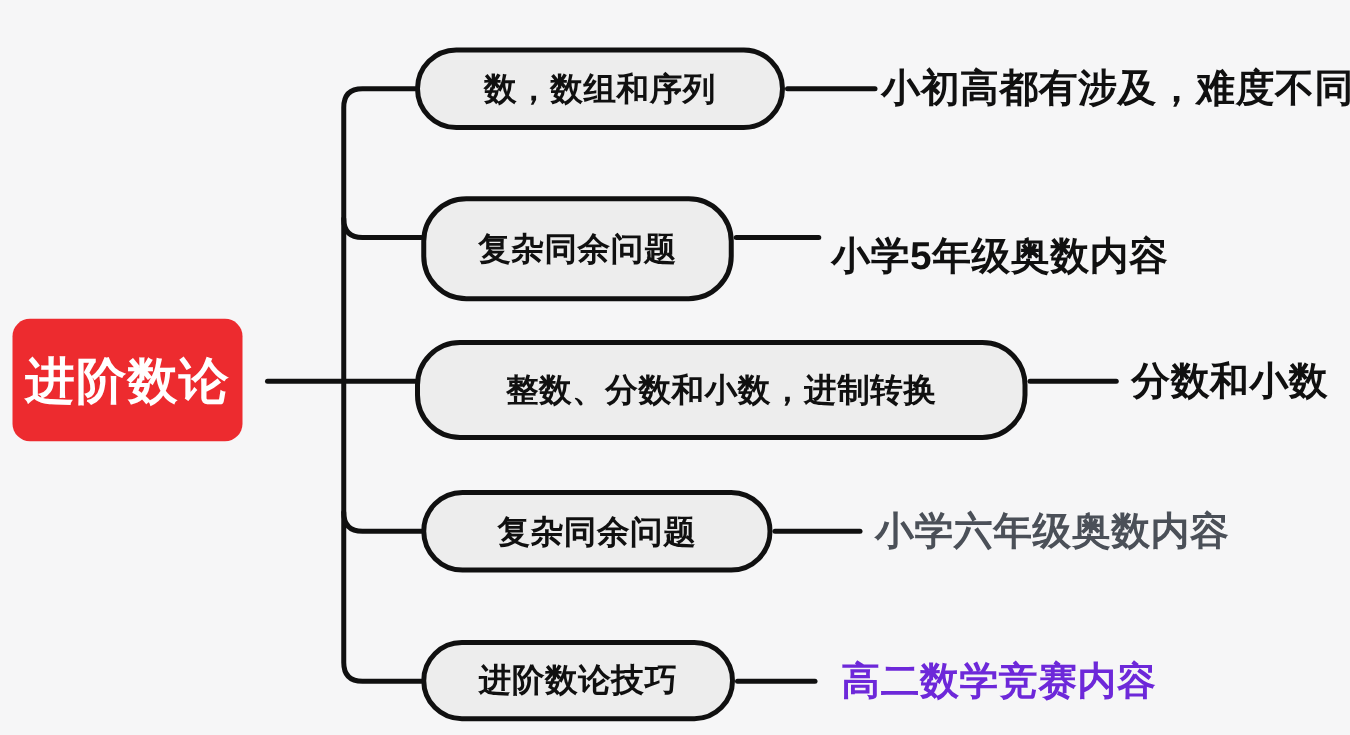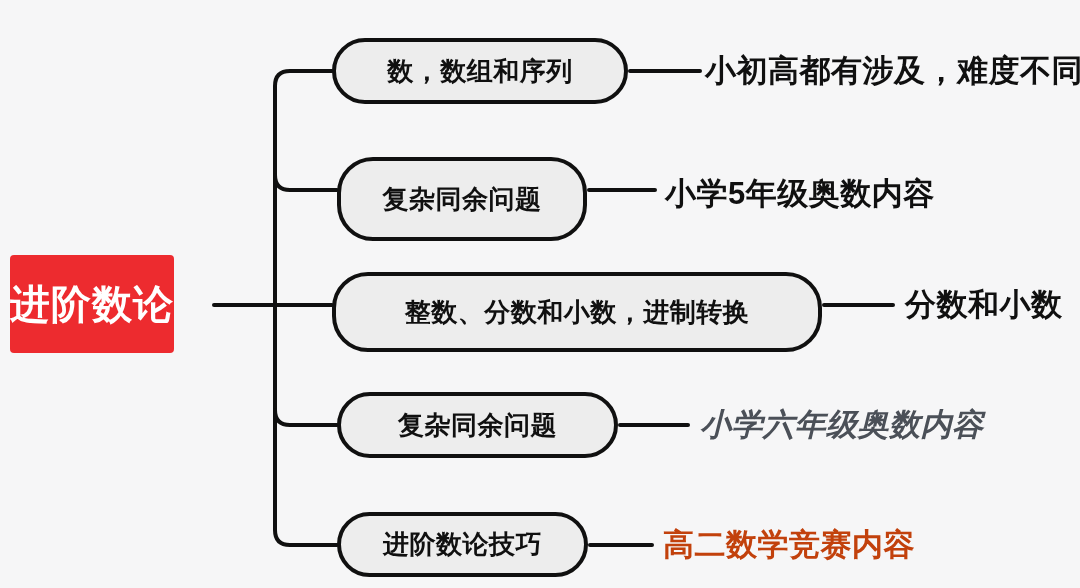--- a/index.html
+++ b/index.html
@@ -7,22 +7,22 @@
   .canvas{
     position:relative;
     width:1080px;height:588px;
     background:#f6f6f7;
     overflow:hidden;
   }
   svg.connectors{position:absolute;left:0;top:0;width:1080px;height:588px;}
   svg.connectors path{stroke:#101010;stroke-width:4;fill:none;stroke-linecap:round;stroke-linejoin:round;}
 
   .root{
-    position:absolute;left:10px;top:255px;width:164px;height:98px;
-    border-radius:4px;
+    position:absolute;left:10px;top:255px;width:184px;height:98px;
+    border-radius:14px;
     display:flex;align-items:center;justify-content:center;
     font-weight:700;font-size:40px;letter-spacing:1px;
     color:#ffffff;
   }
   .node{
     position:absolute;box-sizing:border-box;
     border:4px solid #101010;border-radius:36px;
     display:flex;align-items:center;justify-content:center;
     font-weight:700;font-size:26px;color:#101010;
     white-space:nowrap;letter-spacing:0.5px;
@@ -31,23 +31,23 @@
   .n2{left:337px;top:157px;width:250px;height:84px;}
   .n3{left:332px;top:272px;width:490px;height:80px;}
   .n4{left:337px;top:392px;width:281px;height:66px;}
   .n5{left:337px;top:512px;width:251px;height:65px;}
 
   .note{
     position:absolute;font-weight:700;font-size:31px;line-height:36px;
     white-space:nowrap;color:#101010;letter-spacing:0.5px;
   }
   .a1{left:705px;top:53px;}
-  .a2{left:665px;top:176px;}
+  .a2{left:665px;top:187px;}
   .a3{left:905px;top:287px;}
-  .a4{left:700px;top:407px;font-style:italic;}
+  .a4{left:700px;top:407px;}
   .a5{left:663px;top:527px;}
 </style>
 </head>
 <body>
 
 <div class="canvas" style="background: rgb(246, 246, 247);">
 
   <svg class="connectors" viewBox="0 0 1080 588" aria-hidden="true">
 
     <path d="M 332 71 H 290 Q 275 71 275 86 V 530 Q 275 545 290 545 H 337"></path>
@@ -70,15 +70,15 @@
   <div class="node n1" style="background: rgb(237, 237, 237);">数，数组和序列</div>
   <div class="node n2" style="background: rgb(237, 237, 237);">复杂同余问题</div>
   <div class="node n3" style="background: rgb(237, 237, 237);">整数、分数和小数，进制转换</div>
   <div class="node n4" style="background: rgb(237, 237, 237);">复杂同余问题</div>
   <div class="node n5" style="background: rgb(237, 237, 237);">进阶数论技巧</div>
 
   <div class="note a1" style="color: rgb(16, 16, 16);">小初高都有涉及，难度不同</div>
   <div class="note a2" style="color: rgb(16, 16, 16);">小学5年级奥数内容</div>
   <div class="note a3" style="color: rgb(16, 16, 16);">分数和小数</div>
   <div class="note a4" style="color: rgb(75, 80, 88);">小学六年级奥数内容</div>
-  <div class="note a5" style="color: #c2410c;">高二数学竞赛内容</div>
+  <div class="note a5" style="color: #6d28d9; margin-left: 10px;">高二数学竞赛内容</div>
 
 </div>
 
 </body></html>

